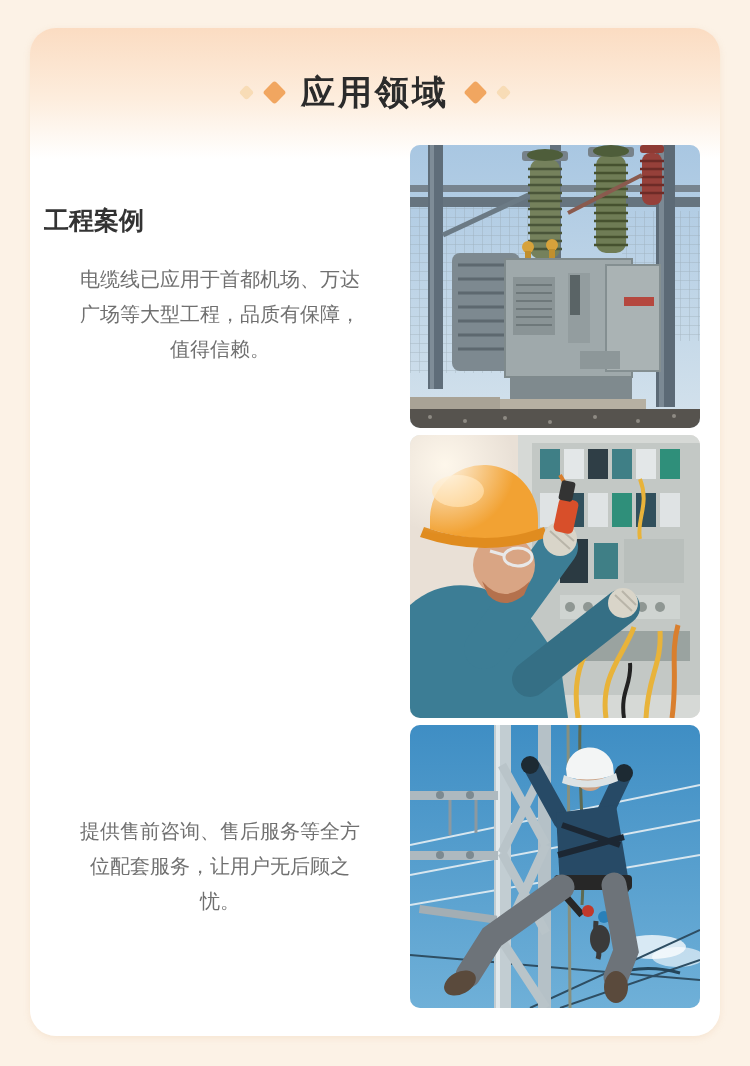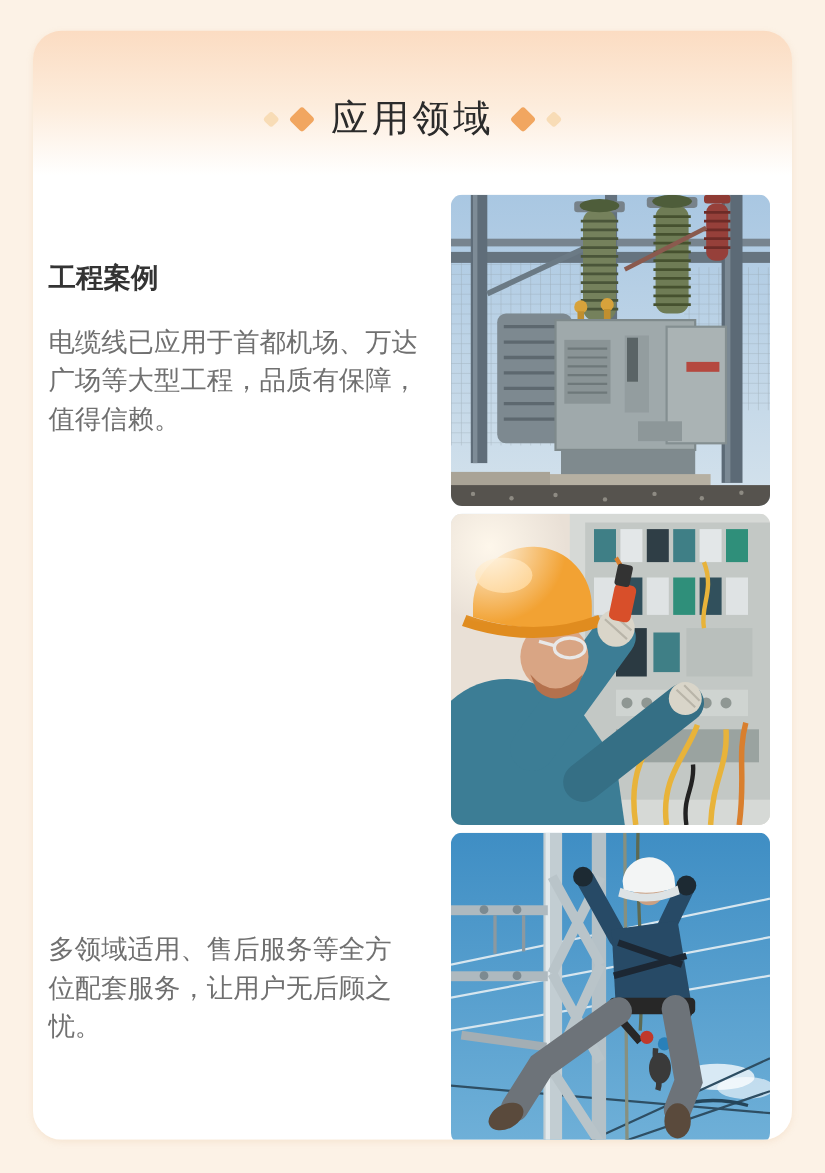--- a/index.html
+++ b/index.html
@@ -15,41 +15,41 @@
     border-radius:26px;
     background:linear-gradient(180deg,#fbdcc2 0%,#fdeddd 7%,#ffffff 13%);
     box-shadow:0 2px 6px rgba(230,190,150,0.25);
     overflow:hidden;
   }
   .title-row{
     display:flex;align-items:center;justify-content:center;
     padding-top:44px;
   }
   .page-title{
-    font-size:34px;font-weight:normal;color:#2b2b2b;
-    letter-spacing:3px;line-height:40px;margin:16px 18px;
+    font-size:34px;font-weight:bold;color:#2b2b2b;
+    letter-spacing:3px;line-height:40px;margin:0 18px;
   }
   .diamond{display:inline-block;transform:rotate(45deg);border-radius:3px;}
   .d-big{width:17px;height:17px;background:#f1a660;}
   .d-small{width:11px;height:11px;background:#f8dcb6;}
   .deco{display:flex;align-items:center;gap:14px;}
   .rows{margin-top:33px;}
   .row{
     display:flex;align-items:center;
     height:283px;margin-bottom:7px;
     padding-left:14px;box-sizing:border-box;
   }
   .text-block{width:352px;}
   .row-heading{
     font-size:25px;font-weight:bold;color:#333333;
     margin:0 0 26px 0;line-height:30px;
   }
   .row-body{
-    font-size:24px;color:#707070;line-height:35px;
-    margin:0;white-space:pre-line;
+    font-size:20px;color:#707070;line-height:35px;
+    margin:0;white-space:pre-line;text-align:center;
   }
   .photo{
     width:290px;height:283px;border-radius:10px;
     margin-left:auto;margin-right:20px;
     overflow:hidden;flex-shrink:0;
     background:#dde6ec;
   }
   .photo svg{display:block;width:100%;height:100%;}
 </style>
 </head>
@@ -213,21 +213,21 @@
           <path d="M140 96 L160 114 M148 92 L164 106" stroke="#b9b5a9" stroke-width="2"></path>
           <rect x="146" y="64" width="20" height="34" rx="5" fill="#d84f2a" transform="rotate(12 156 81)"></rect>
           <rect x="150" y="46" width="14" height="20" rx="3" fill="#333333" transform="rotate(12 157 56)"></rect>
           <circle cx="35" cy="30" r="70" fill="url(#glare)"></circle>
         </svg>
       </div>
     </div>
 
     <div class="row">
       <div class="text-block">
-        <p class="row-body">多领域适用、售后服务等全方
+        <p class="row-body">提供售前咨询、售后服务等全方
 位配套服务，让用户无后顾之
 忧。</p>
       </div>
       <div class="photo">
         <svg viewBox="0 0 290 283" preserveAspectRatio="none">
           <defs>
             <linearGradient id="sky3" x1="0" y1="0" x2="0" y2="1">
               <stop offset="0" stop-color="#3f8ec4"></stop>
                 <stop offset="1" stop-color="#6fb0d8"></stop>
             </linearGradient>

